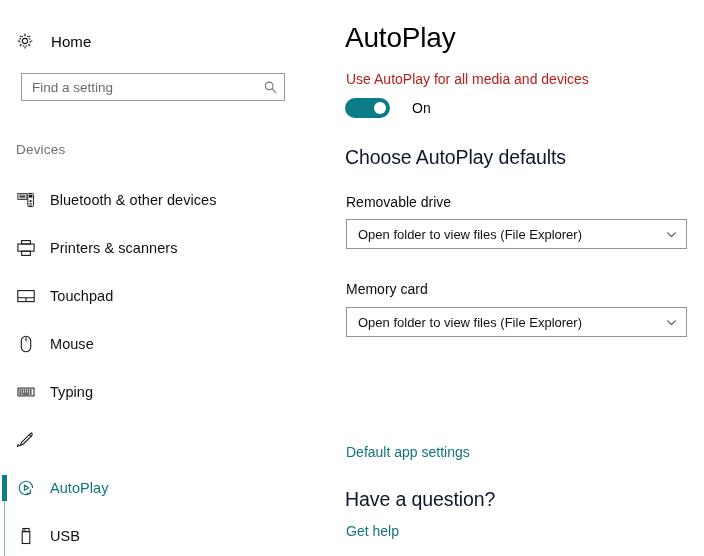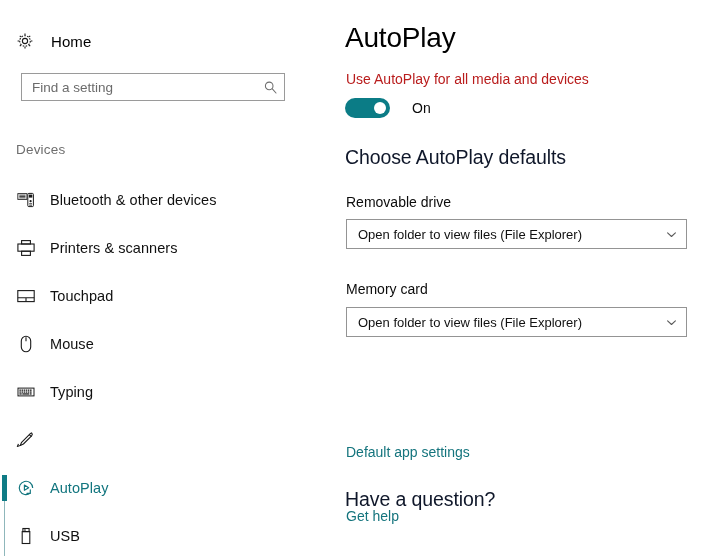--- a/index.html
+++ b/index.html
@@ -269,21 +269,21 @@
 
   .link {
     position: absolute;
     left: 1px;
     font-size: 14px;
     color: #14747d;
     cursor: pointer;
     text-decoration: none;
   }
   .lk-default { top: 444px; }
-  .lk-help    { top: 508px; }
+  .lk-help    { top: 523px; }
 
   svg { display: block; }
 </style>
 </head>
 <body>
 
 <div id="app">
 
   <div class="edge-rule"></div>
 

